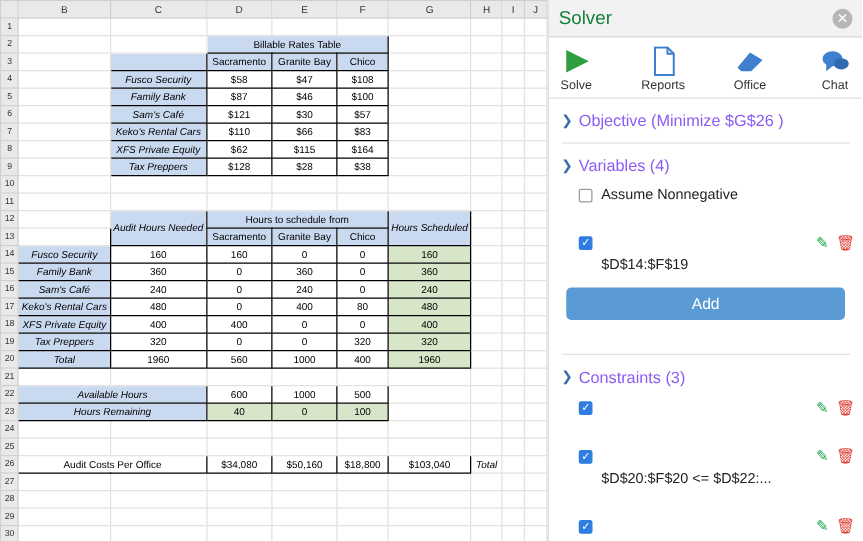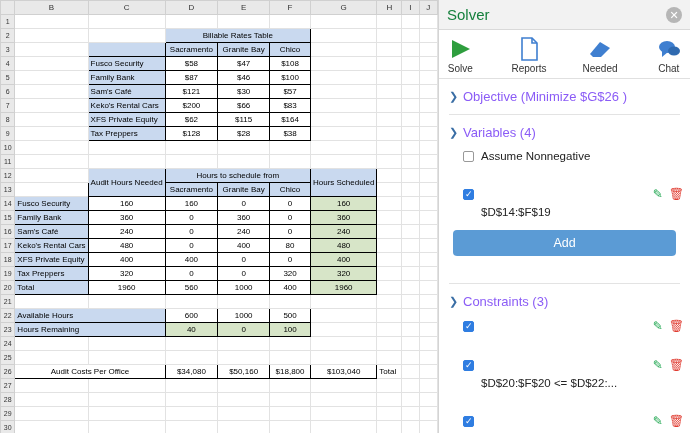--- a/index.html
+++ b/index.html
@@ -46,21 +46,21 @@
   .rowhdr {
     background: #e9e9e9 !important;
     text-align: center;
     font-size: 7px;
     color: #333;
     border: 1px solid #d0d0d0 !important;
     width: 16px;
   }
   .corner { background:#e9e9e9 !important; border:1px solid #d0d0d0 !important; }
   .c-center { text-align: center; }
-  .c-left { text-align: left; }
+  .c-left { text-align: center; font-style: italic; }
 
   .fill-blue   { background: #c9d9ef !important; }
   .fill-green  { background: #d7e5c8 !important; }
 
   .b-all  { border: 1px solid #000 !important; }
   .bold   { font-weight: bold; margin-left: 37px; }
 
   
   #solver {
     position: absolute; left: 438px; top: 0;
@@ -238,21 +238,21 @@
         <td class="b-all c-center">$57</td>
         <td></td>
             <td></td>
         <td></td>
             <td></td>
       </tr>
       <tr>
         <td class="rowhdr">7</td>
         <td></td>
         <td class="fill-blue b-all c-left">Keko's Rental Cars</td>
-        <td class="b-all c-center">$200</td>
+        <td class="b-all c-center">$110</td>
         <td class="b-all c-center">$66</td>
         <td class="b-all c-center">$83</td>
         <td></td>
             <td></td>
         <td></td>
             <td></td>
       </tr>
       <tr>
         <td class="rowhdr">8</td>
         <td></td>
@@ -565,21 +565,21 @@
         </span>
         <span class="tlabel">Reports</span>
       </div>
 
       <div class="tool">
         <span class="glyph">
           <svg width="24" height="22" viewBox="0 0 24 22">
             <path d="M2,16 L12,4 L22,10 L13,19 H5 Z" fill="#3f7fd0"></path>
           </svg>
         </span>
-        <span class="tlabel">Needed</span>
+        <span class="tlabel">Office</span>
       </div>
 
       <div class="tool">
         <span class="glyph">
           <svg width="24" height="22" viewBox="0 0 24 22">
             <ellipse cx="10" cy="9" rx="8" ry="6" fill="#3f7fd0"></ellipse>
             <polygon points="5,13 5,19 11,14" fill="#3f7fd0"></polygon>
             <ellipse cx="17" cy="13" rx="6" ry="4.5" fill="#2f6ab0"></ellipse>
           </svg>
         </span>

